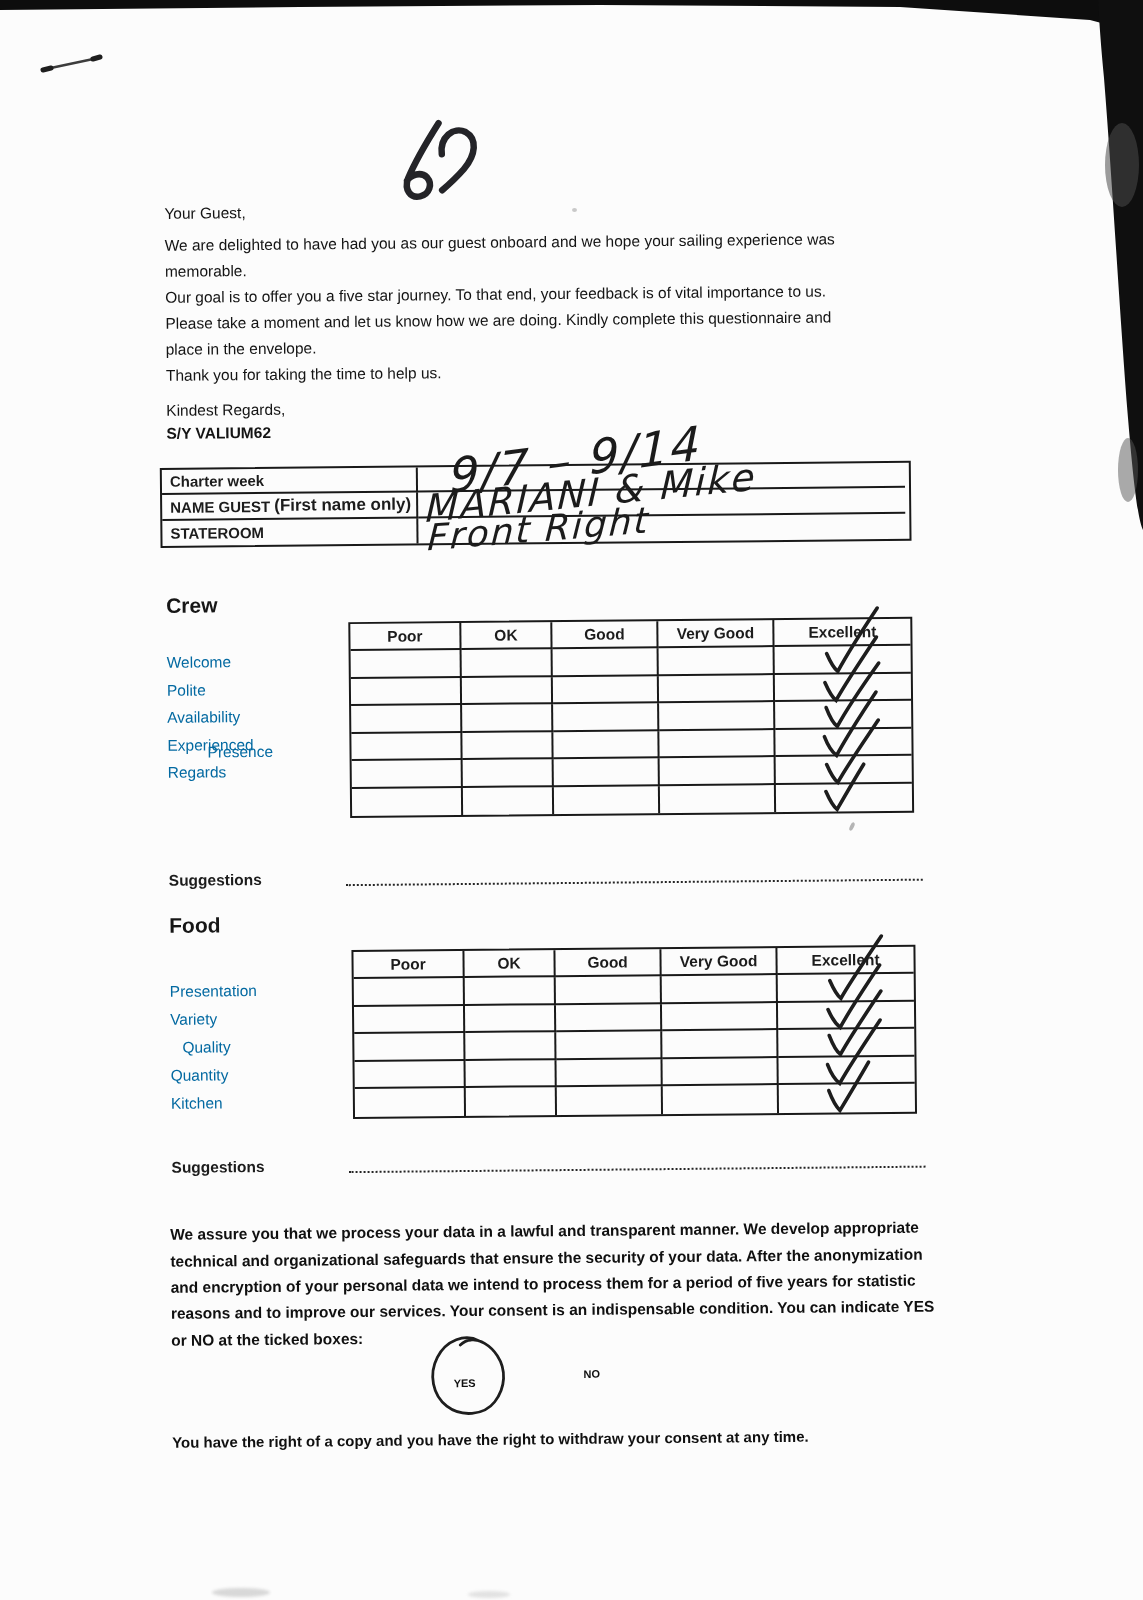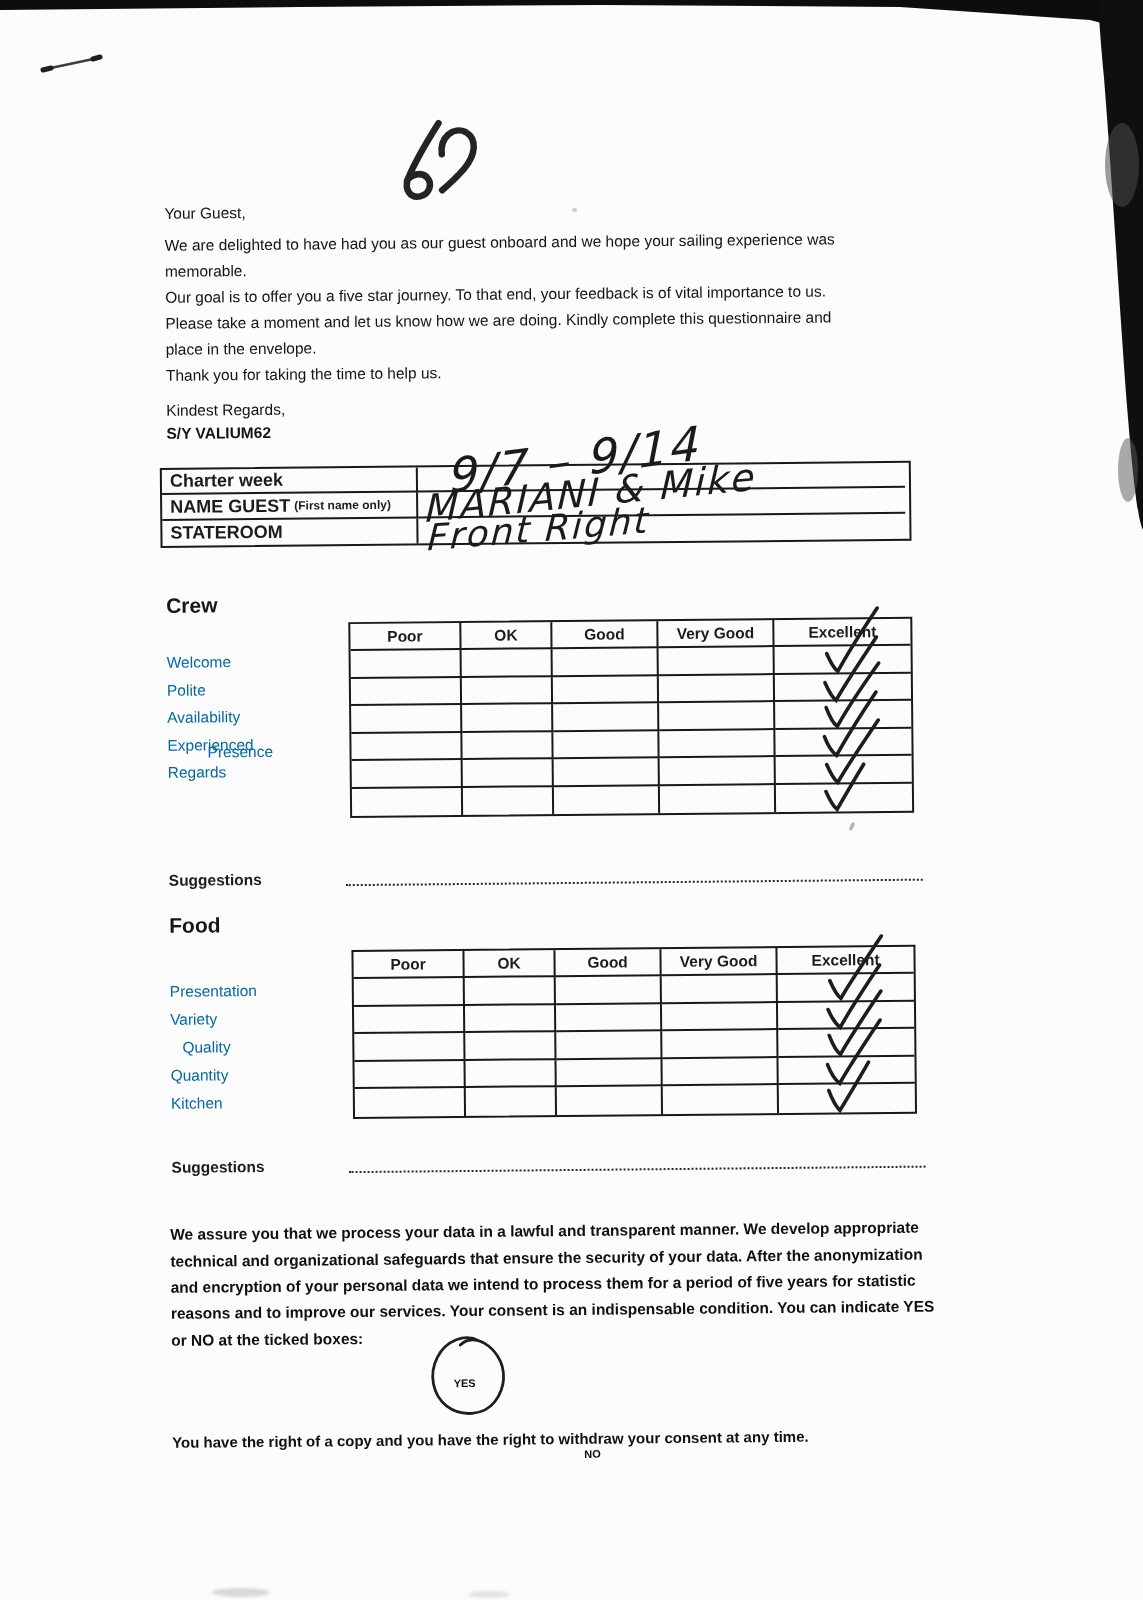--- a/index.html
+++ b/index.html
@@ -15,22 +15,22 @@
   .letter-line{left:170px;white-space:nowrap;font-size:15.5px;color:#141414;}
   .bold{font-weight:bold;}
   
   #info-table{left:163px;top:464px;width:747px;border:2.3px solid #191919;display:grid;
         grid-template-columns:256px 487px;background:rgba(255,255,255,.0);}
   #info-table .icell{border-right:2.3px solid #191919;border-bottom:2.3px solid #191919;
         height:25.4px;display:flex;align-items:center;padding-left:8px;box-sizing:border-box;}
   #info-table .icell:nth-child(2n){border-right:none;}
   #info-table .icell:nth-child(n+5){border-bottom:none;}
   #info-table .icell:nth-child(6){border-bottom:none;}
-  #info-table .ilabel{font-weight:bold;font-size:18px;white-space:nowrap;}
-  #info-table .inote{font-weight:bold;font-size:12px;margin-left:4px;}
+  #info-table .ilabel{font-weight:bold;font-size:15px;white-space:nowrap;}
+  #info-table .inote{font-weight:bold;font-size:17px;margin-left:4px;}
   
   .hw{position:absolute;font-family:"DejaVu Sans",sans-serif;font-style:italic;color:#1b1b1b;
       white-space:nowrap;letter-spacing:2px;}
   
   .section-title{font-size:21px;font-weight:bold;color:#161616;}
   .row-label{font-size:15.5px;color:#0369a1;white-space:nowrap;}
   
   .rate-table{position:absolute;border:2.3px solid #191919;display:grid;
         grid-template-columns:111px 91px 106px 116px 136px;}
   .rate-table .cell{border-right:2.3px solid #191919;border-bottom:2.3px solid #191919;
@@ -244,21 +244,21 @@
     <div class="abs sugg-label" style="left:168px;top:1155px;">Suggestions</div>
     <div class="dotline" style="left:345px;top:1169px;width:577px;"></div>
 
     <div class="abs consent-line" style="top:1222px;">We assure you that we process your data in a lawful and transparent manner. We develop appropriate</div>
     <div class="abs consent-line" style="top:1249px;">technical and organizational safeguards that ensure the security of your data. After the anonymization</div>
     <div class="abs consent-line" style="top:1275px;">and encryption of your personal data we intend to process them for a period of five years for statistic</div>
     <div class="abs consent-line" style="top:1301px;">reasons and to improve our services.  Your consent is an indispensable condition. You can indicate YES</div>
     <div class="abs consent-line" style="top:1328px;">or NO at the ticked boxes:</div>
 
     <div class="yn" style="left:448px;top:1376px;">YES</div>
-    <div class="yn" style="left:578px;top:1448px;">NO</div>
+    <div class="yn" style="left:578px;top:1368px;">NO</div>
     <svg class="abs" style="left:420px;top:1331px;" width="84" height="86">
       <path d="M54,9 C40,1 21,8 12,25 C3,42 7,63 21,74 C35,85 58,84 69,70 C80,56 81,38 72,24 C65,13 54,7 46,8 C42,8 38,10 35,13" fill="none" stroke="#1e1e1e" stroke-width="2.8" stroke-linecap="round"></path>
     </svg>
 
     <div class="abs consent-line" style="top:1430px;font-size:15px;">You have the right of a copy and you have the right to withdraw your consent at any time.</div>
 
   </div>
 
   <svg class="edge" style="left:0;top:0;" width="1143" height="40">
     <polygon points="0,0 1143,0 1143,34 1090,20 900,7 600,5 300,7 0,10" fill="#0d0d0d"></polygon>

